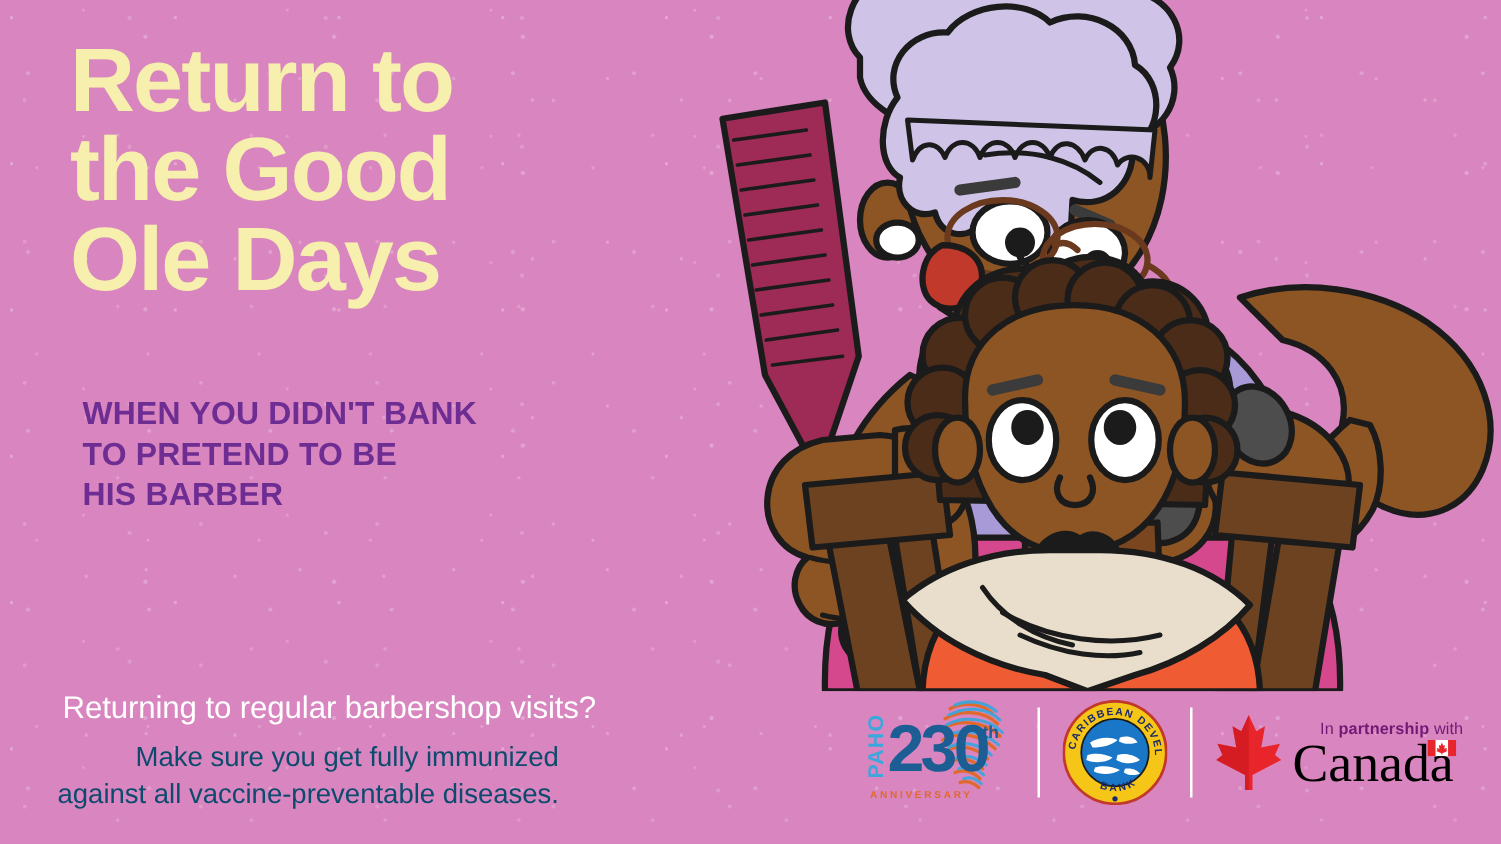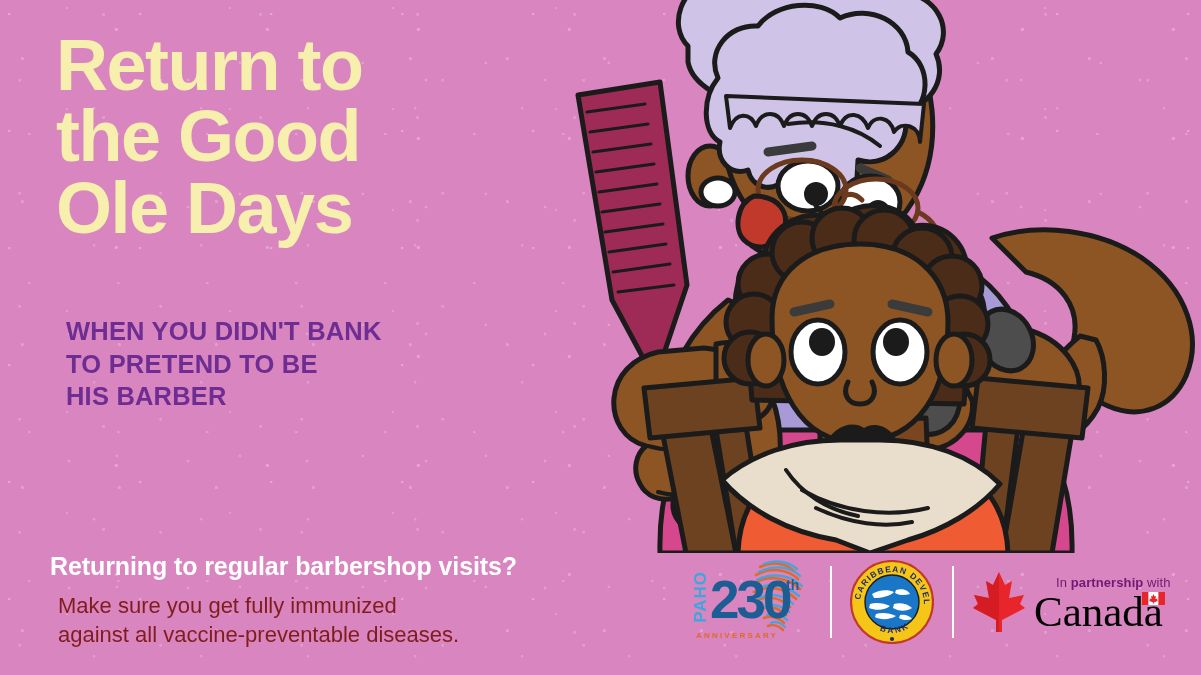--- a/index.html
+++ b/index.html
@@ -57,32 +57,33 @@
     line-height:1.28;
     letter-spacing:.2px;
     z-index:6;
     white-space:pre-line;
   }
   
   #cta-question{
     position:absolute; left:50px; top:552px;
     color:#ffffff;
     font-size:25px;
-    font-weight:bold;
+    font-weight:normal;
     letter-spacing:-.1px;
     z-index:6;
   }
   #cta-body{
-    position:absolute; left:58px; top:592px;
-    color:#7f1d1d;
+    position:absolute; left:46px; top:592px;
+    color:#0c4a6e;
     font-size:22px;
     font-weight:normal;
     line-height:1.31;
     z-index:6;
     white-space:pre-line;
+    text-align:right;
   }
 
   
   #logos{
     position:absolute; left:690px; top:556px;
     height:92px; width:480px;
     display:flex; align-items:center;
     z-index:8;
   }
   .logo-div{

